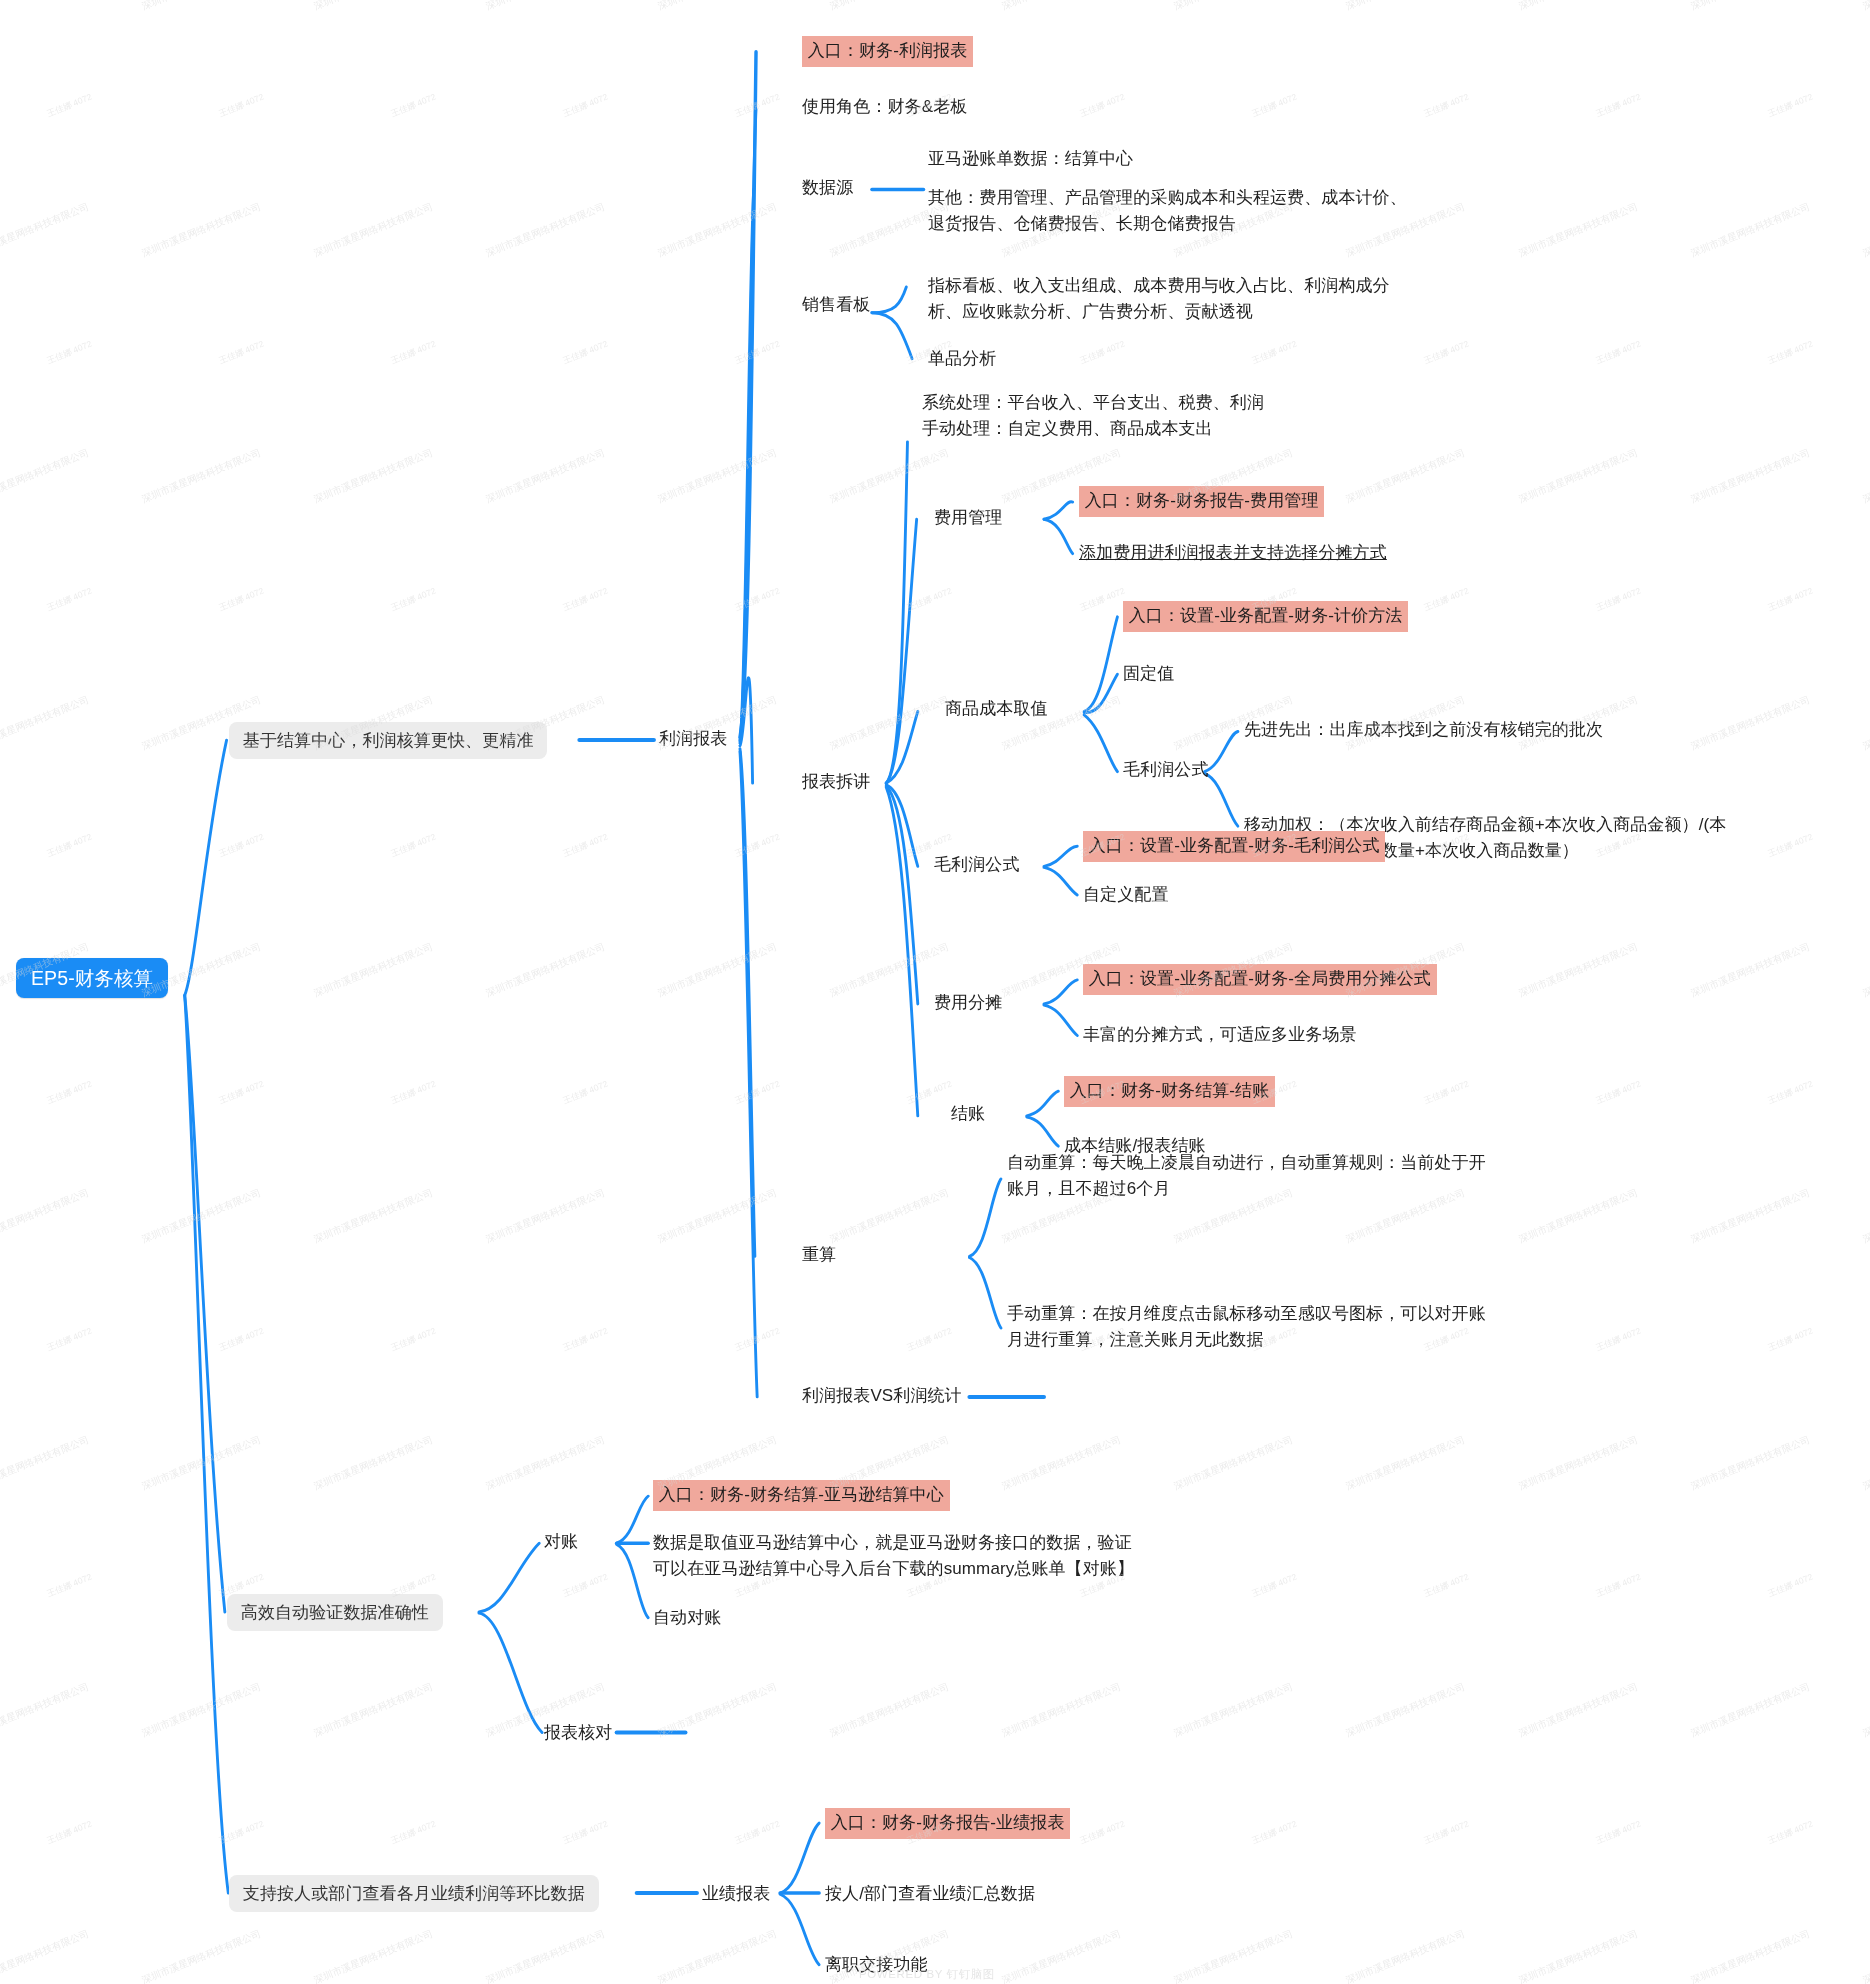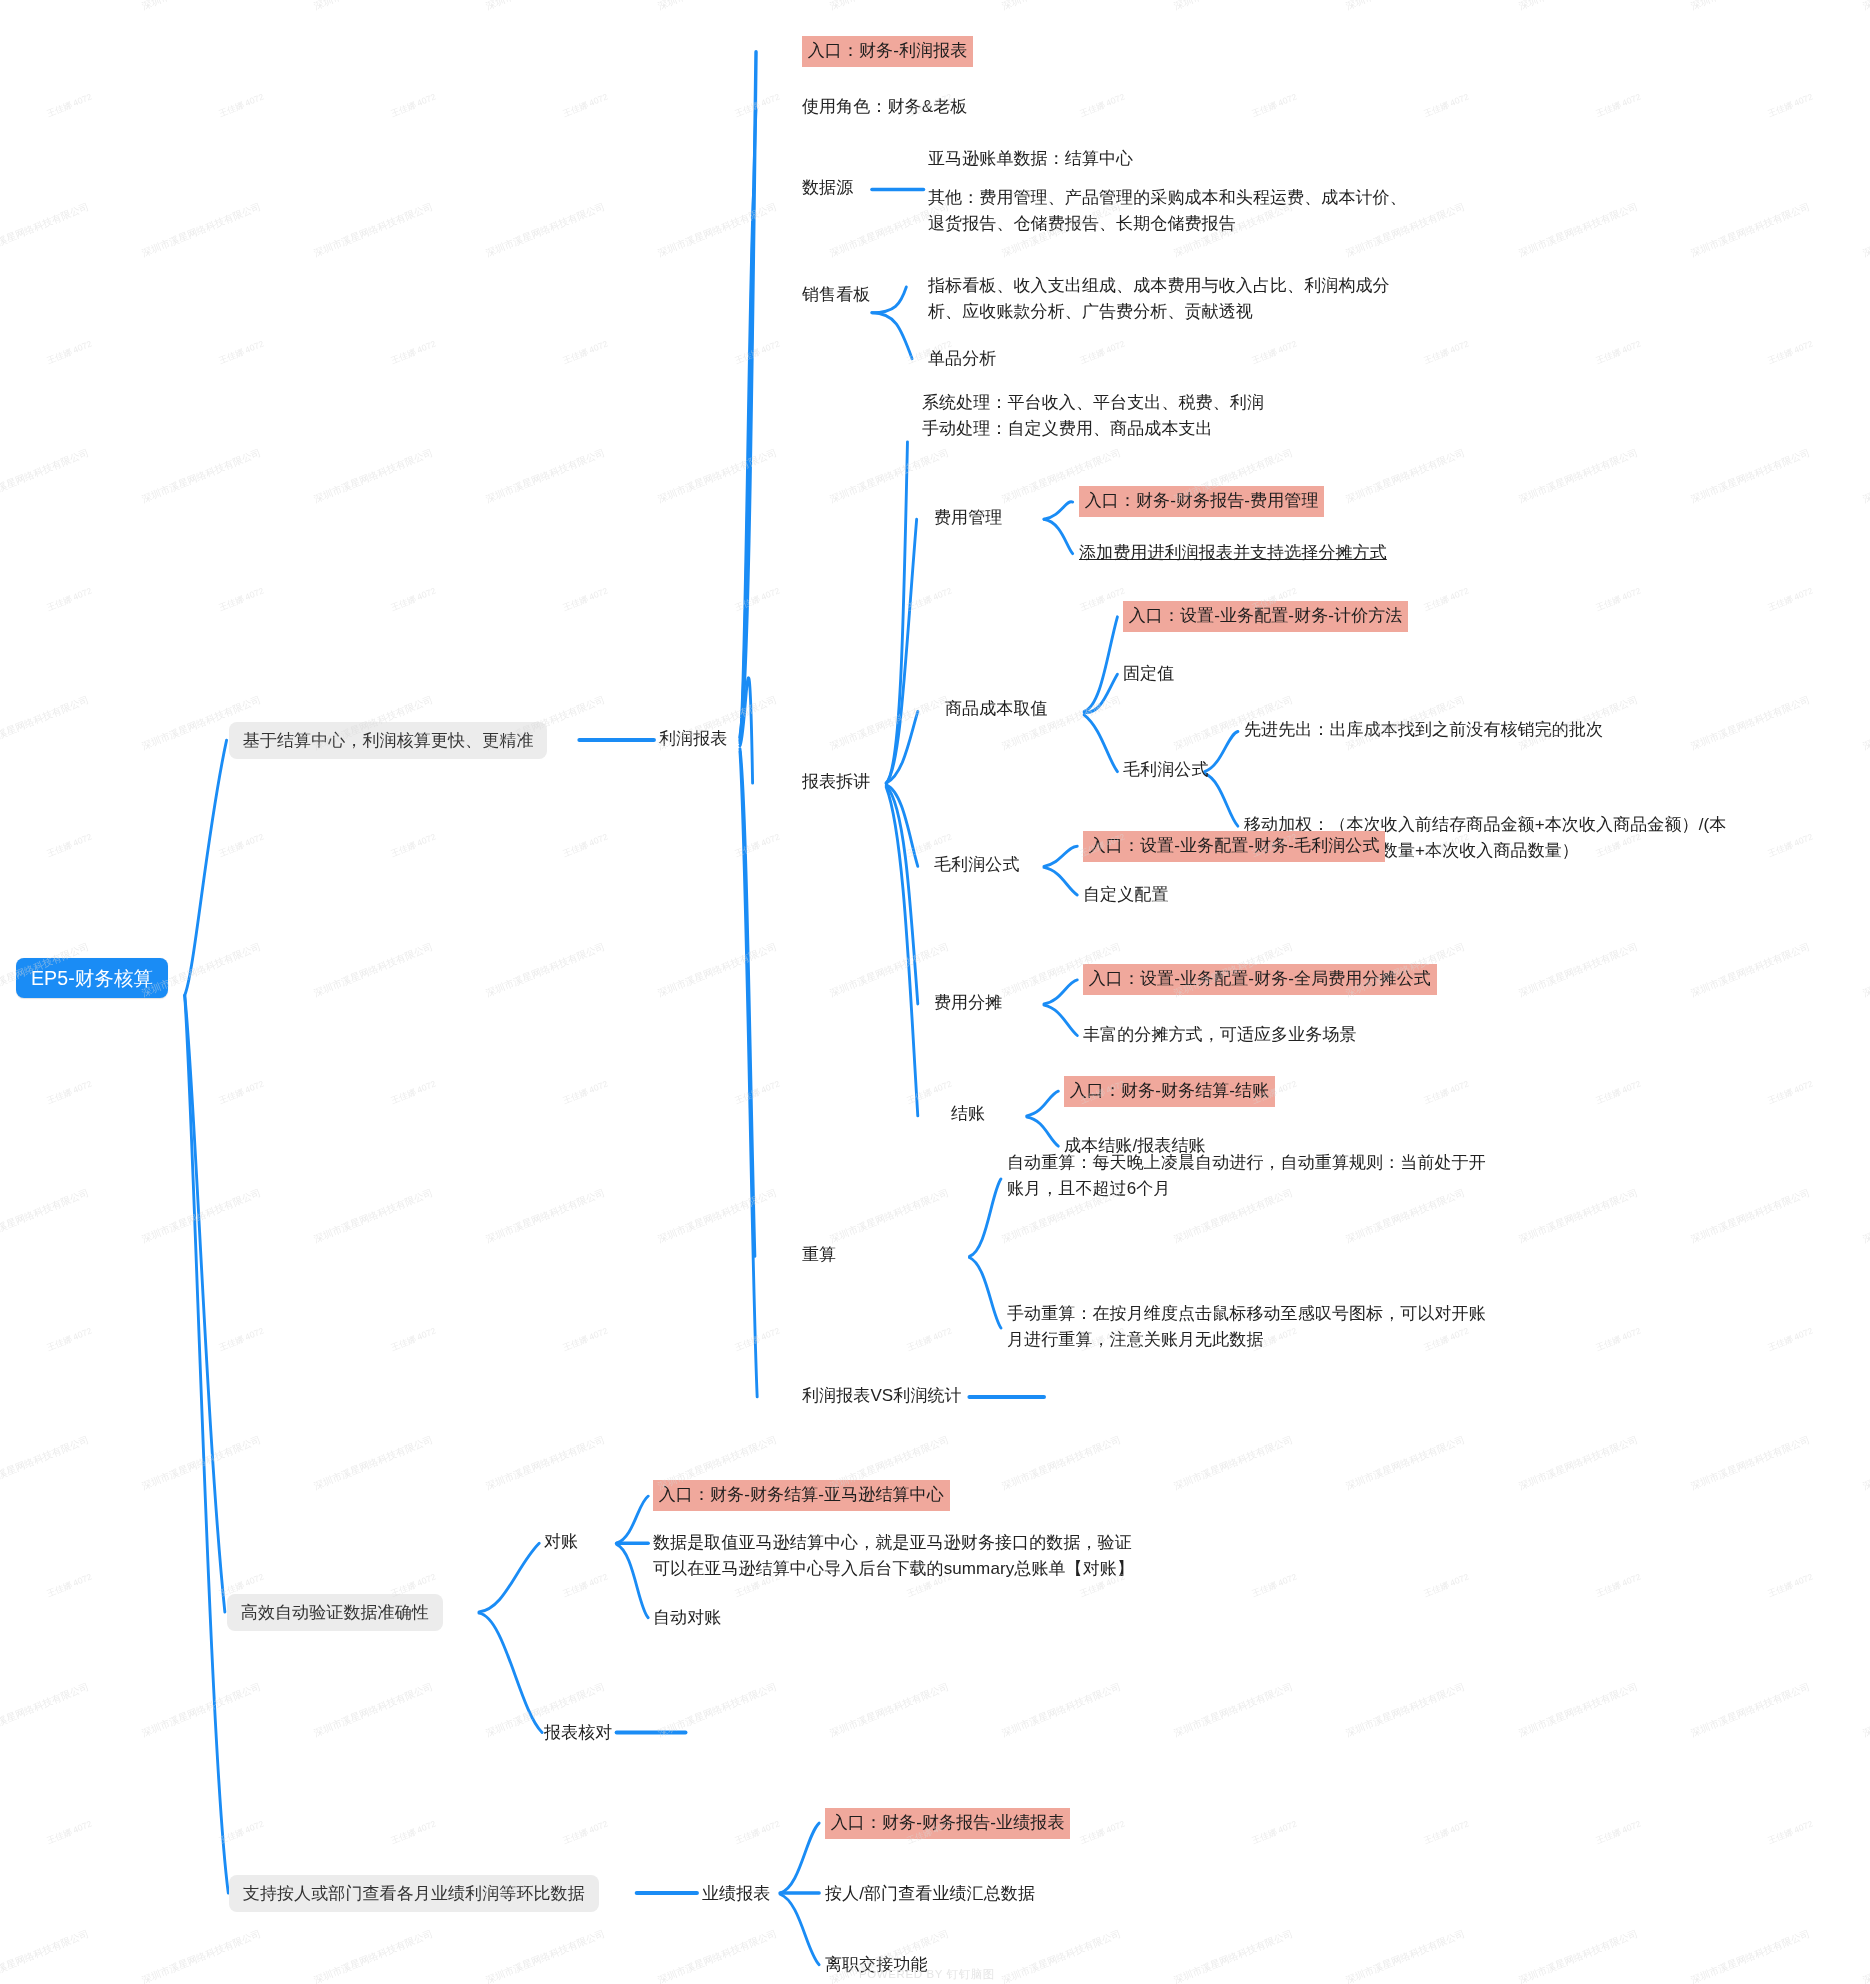--- a/index.html
+++ b/index.html
@@ -170,21 +170,21 @@
   <div class="node plain" style="left:659px; top:726px;">利润报表</div>
 
   <div class="node entry" style="left:802px; top:36px;">入口：财务-利润报表</div>
   <div class="node plain" style="left:802px; top:94px;">使用角色：财务&amp;老板</div>
 
   <div class="node plain" style="left:802px; top:175px;">数据源</div>
   <div class="node plain" style="left:928px; top:146px;">亚马逊账单数据：结算中心</div>
   <div class="node plain" style="left:928px; top:185px;">其他：费用管理、产品管理的采购成本和头程运费、成本计价、
 退货报告、仓储费报告、长期仓储费报告</div>
 
-  <div class="node plain" style="left:802px; top:282px;">销售看板</div>
+  <div class="node plain" style="left:802px; top:292px;">销售看板</div>
   <div class="node plain" style="left:928px; top:252px;margin-top:21px;">指标看板、收入支出组成、成本费用与收入占比、利润构成分
 析、应收账款分析、广告费分析、贡献透视</div>
   <div class="node plain" style="left:928px; top:346px;">单品分析</div>
 
   <div class="node plain" style="left:802px; top:769px;">报表拆讲</div>
 
   <div class="node plain" style="left:922px; top:390px;">系统处理：平台收入、平台支出、税费、利润
 手动处理：自定义费用、商品成本支出</div>
 
   <div class="node plain" style="left:934px; top:505px;">费用管理</div>

